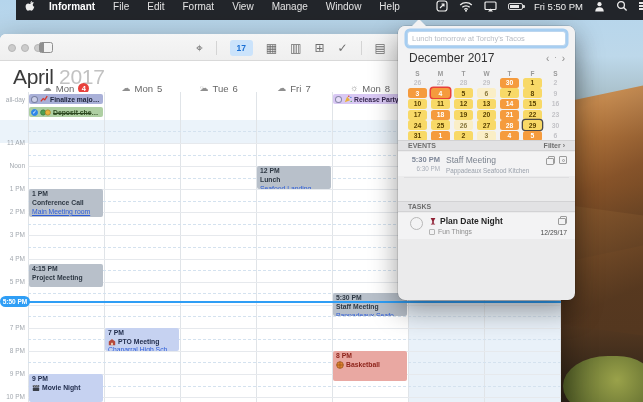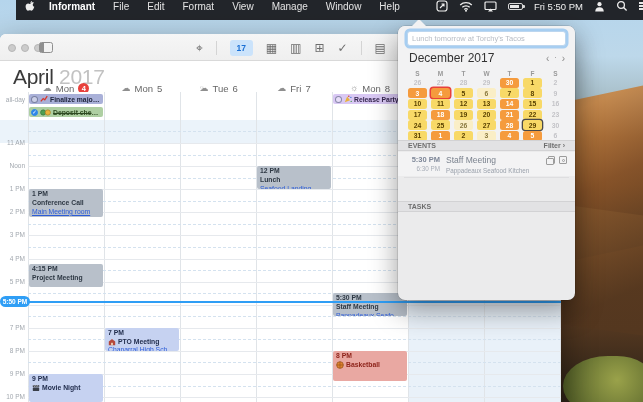--- a/index.html
+++ b/index.html
@@ -573,14 +573,35 @@
       </div>
     </div>
     <div class="hairline" style="top:151px"></div>
 
 
     <div class="po-secbar" style="top:175px">
       <span>TASKS</span>
       <span></span>
     </div>
 
+    <div class="po-row" style="top:187px;height:26px">
+      <span class="task-circle"></span>
+      <div class="po-main">
+        <div class="task-title">
+          <span class="evicon">
+              <svg width="8" height="9" viewBox="0 0 10 11">
+                <path d="M2 1 H8 L6 5 V8.2 H7.6 V9.4 H2.4 V8.2 H4 V5 Z" fill="#8e1f33"></path>
+              </svg>
+            </span>
+          <span>Plan Date Night</span>
+        </div>
+        <div class="task-sub">
+          <span class="mini-check"></span>
+          <span>Fun Things</span>
+        </div>
+      </div>
+      <div class="task-right">
+        <span class="dup"></span>
+        <span class="task-due">12/29/17</span>
+      </div>
+    </div>
   </div>
 </div>
 
 </body></html>

